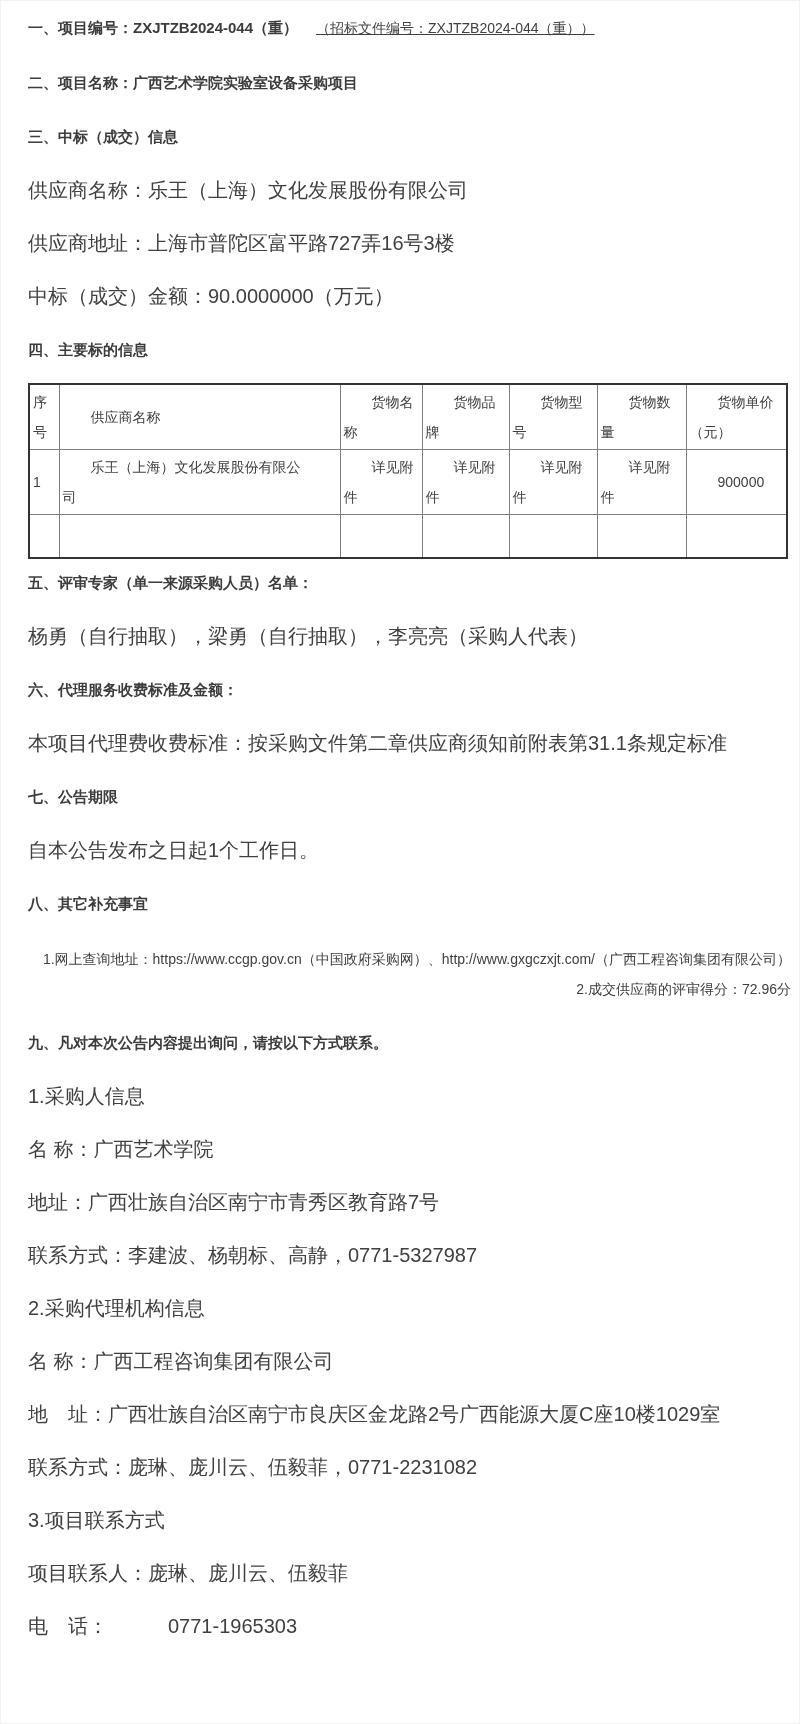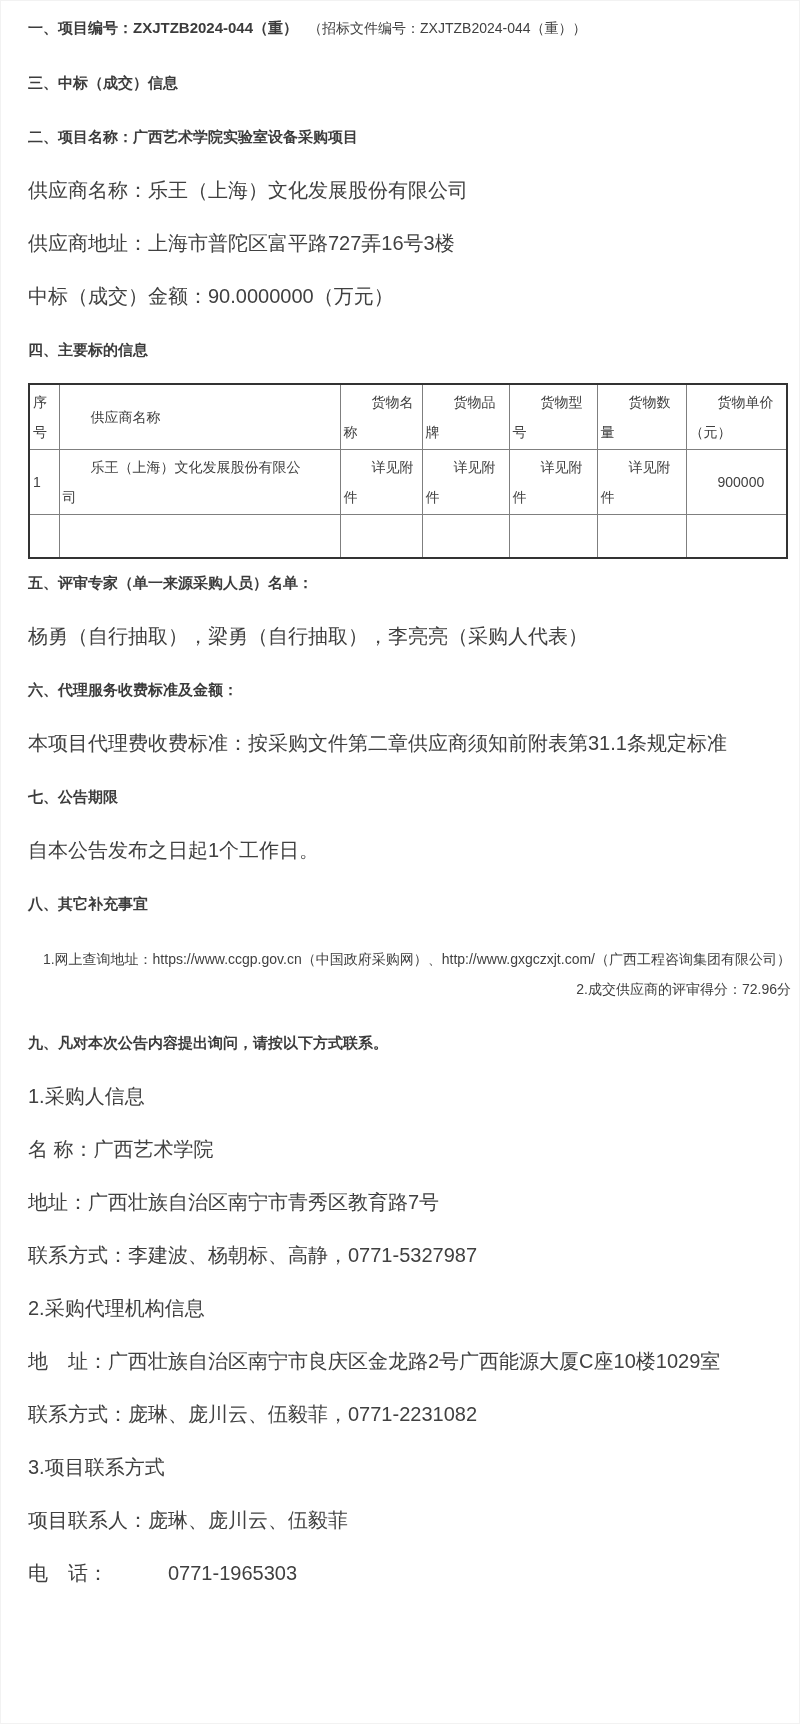--- a/index.html
+++ b/index.html
@@ -18,21 +18,21 @@
     border:1px solid #f2f2f2;
   }
   .sec{
     font-size:15px;
     font-weight:700;
     color:#3c3c3c;
     line-height:21px;
     margin:33px 0 0 0;
   }
   .sec.first{margin-top:4px;}
-  .h-normal{font-weight:400;font-size:14px;color:#404040;margin-left:10px;}
+  .h-normal{font-weight:400;font-size:14px;color:#404040;margin-left:18px;text-decoration:underline;}
   p.line{
     font-size:20px;
     line-height:20px;
     margin:33px 0 0 0;
   }
   .table-wrap{margin:23px 0 0 0;}
   table.bid{
     border-collapse:collapse;
     table-layout:fixed;
     width:758px;
@@ -66,23 +66,23 @@
   }
   .sec9{margin-top:28px;}
 </style>
 </head>
 <body>
 
 <div class="page">
 
   <h3 class="sec first"><span>一、项目编号：ZXJTZB2024-044（重）</span><span class="h-normal">（招标文件编号：ZXJTZB2024-044（重））</span></h3>
 
+  <h3 class="sec">二、项目名称：广西艺术学院实验室设备采购项目</h3>
+
   <h3 class="sec">三、中标（成交）信息</h3>
-
-  <h3 class="sec">二、项目名称：广西艺术学院实验室设备采购项目</h3>
   <p class="line">供应商名称：乐王（上海）文化发展股份有限公司</p>
   <p class="line">供应商地址：上海市普陀区富平路727弄16号3楼</p>
   <p class="line">中标（成交）金额：90.0000000（万元）</p>
 
   <h3 class="sec">四、主要标的信息</h3>
 
   <div class="table-wrap">
     <table class="bid">
       <colgroup>
         <col style="width:30px">
@@ -141,20 +141,21 @@
   </div>
 
   <h3 class="sec sec9">九、凡对本次公告内容提出询问，请按以下方式联系。</h3>
 
   <p class="line">1.采购人信息</p>
   <p class="line">名 称：广西艺术学院</p>
   <p class="line">地址：广西壮族自治区南宁市青秀区教育路7号</p>
   <p class="line">联系方式：李建波、杨朝标、高静，0771-5327987</p>
 
   <p class="line">2.采购代理机构信息</p>
+  <p class="line">名 称：广西工程咨询集团有限公司</p>
   <p class="line">地　址：广西壮族自治区南宁市良庆区金龙路2号广西能源大厦C座10楼1029室</p>
   <p class="line">联系方式：庞琳、庞川云、伍毅菲，0771-2231082</p>
 
   <p class="line">3.项目联系方式</p>
   <p class="line">项目联系人：庞琳、庞川云、伍毅菲</p>
   <p class="line">电　话：　　　0771-1965303</p>
 
 </div>
 
 </body></html>

